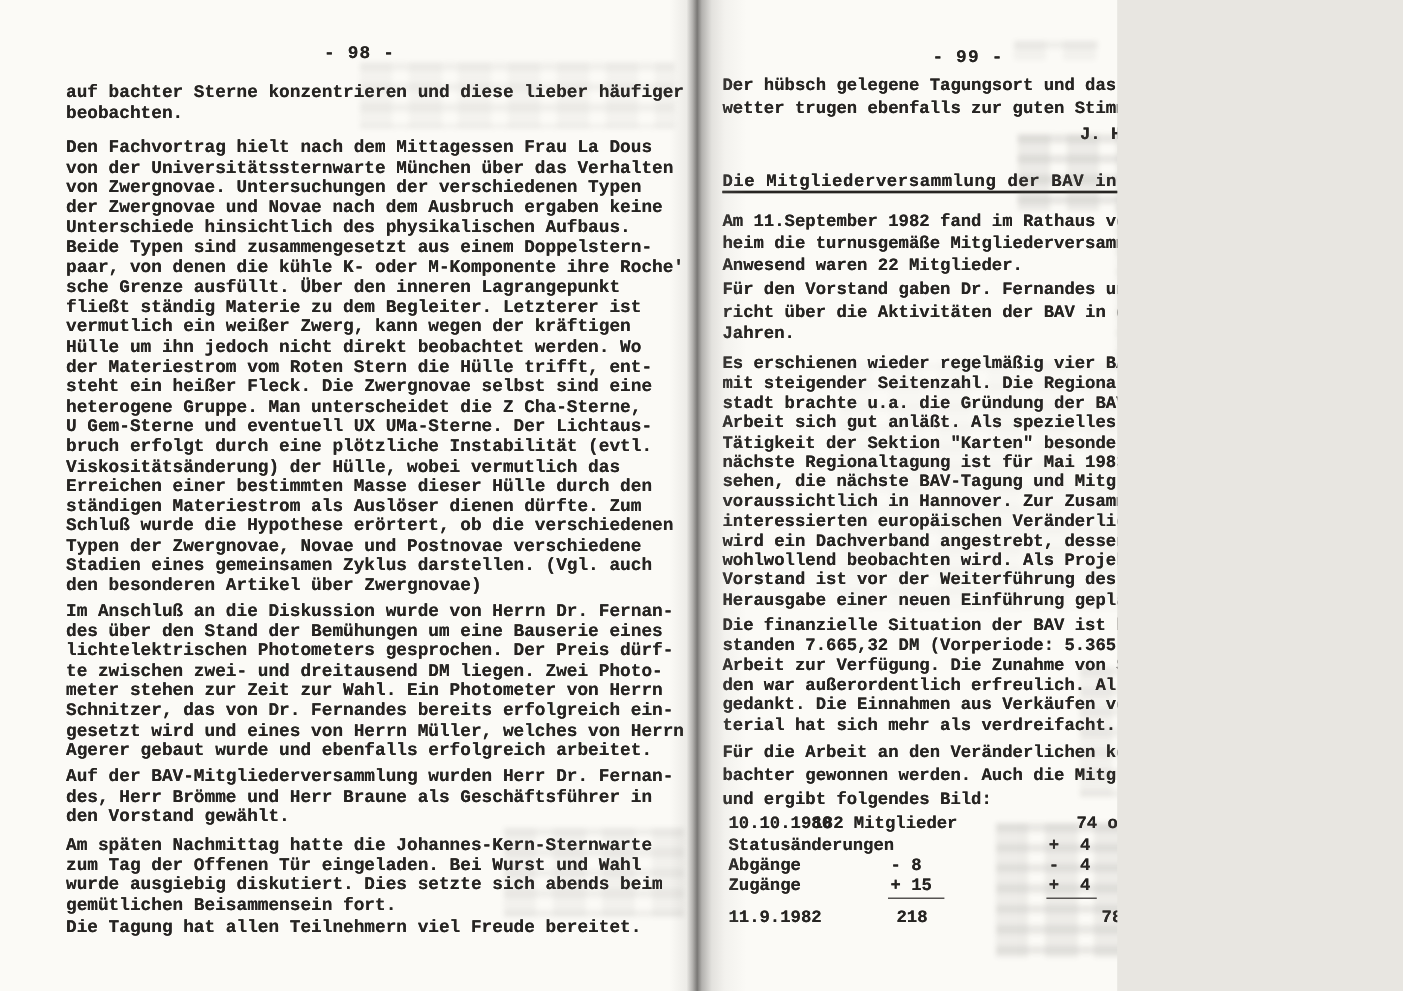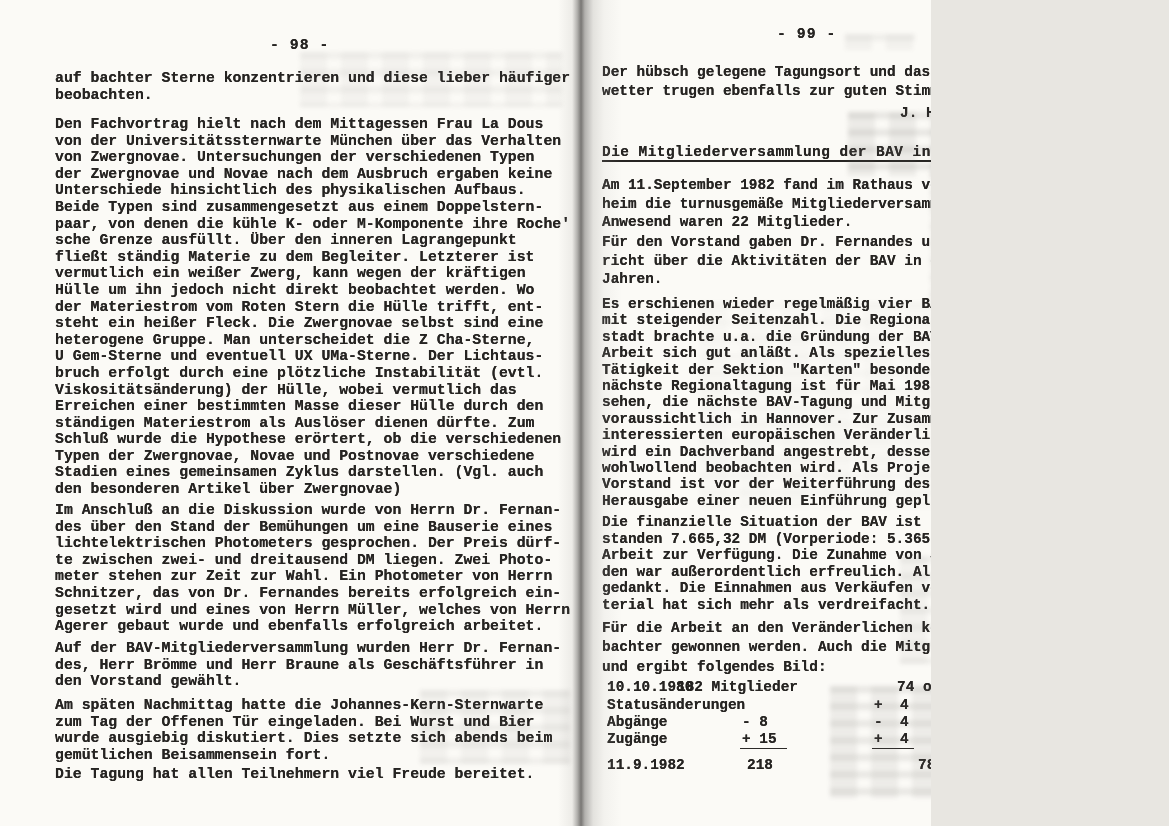--- a/index.html
+++ b/index.html
@@ -89,28 +89,28 @@
 lichtelektrischen Photometers gesprochen. Der Preis dürf-
 te zwischen zwei- und dreitausend DM liegen. Zwei Photo-
 meter stehen zur Zeit zur Wahl. Ein Photometer von Herrn
 Schnitzer, das von Dr. Fernandes bereits erfolgreich ein-
 gesetzt wird und eines von Herrn Müller, welches von Herrn
 Agerer gebaut wurde und ebenfalls erfolgreich arbeitet.</div>
     <div class="tw left-body" style="left:55px;top:640px">Auf der BAV-Mitgliederversammlung wurden Herr Dr. Fernan-
 des, Herr Brömme und Herr Braune als Geschäftsführer in
 den Vorstand gewählt.</div>
     <div class="tw left-body" style="left:55px;top:697px">Am späten Nachmittag hatte die Johannes-Kern-Sternwarte
-zum Tag der Offenen Tür eingeladen. Bei Wurst und Bier
+zum Tag der Offenen Tür eingeladen. Bei Wurst und Wahl
 wurde ausgiebig diskutiert. Dies setzte sich abends beim
 gemütlichen Beisammensein fort.</div>
     <div class="tw left-body" style="left:55px;top:766px">Die Tagung hat allen Teilnehmern viel Freude bereitet.</div>
   </div>
 
   <div>
-    <div class="tw pagenum" style="left:777px;top:26px">- 99 -</div>
+    <div class="tw pagenum" style="left:777px;top:41px">- 99 -</div>
     <div class="tw right-body" style="left:602px;top:63px;line-height:19px">Der hübsch gelegene Tagungsort und das herrliche Spätsommer-
 wetter trugen ebenfalls zur guten Stimmung bei.</div>
     <div class="tw right-body" style="left:900px;top:105px">J. Hübscher</div>
     <div class="tw heading" style="left:602px;top:144px">Die Mitgliederversammlung der BAV in Wertheim</div>
     <div class="tw right-body" style="left:602px;top:176px;line-height:18.7px">Am 11.September 1982 fand im Rathaus von Wertheim-Reichholz-
 heim die turnusgemäße Mitgliederversammlung der BAV statt.
 Anwesend waren 22 Mitglieder.</div>
     <div class="tw right-body" style="left:602px;top:233px;line-height:18.7px">Für den Vorstand gaben Dr. Fernandes und Herr Lukas den Be-
 richt über die Aktivitäten der BAV in den vergangenen zwei
 Jahren.</div>

